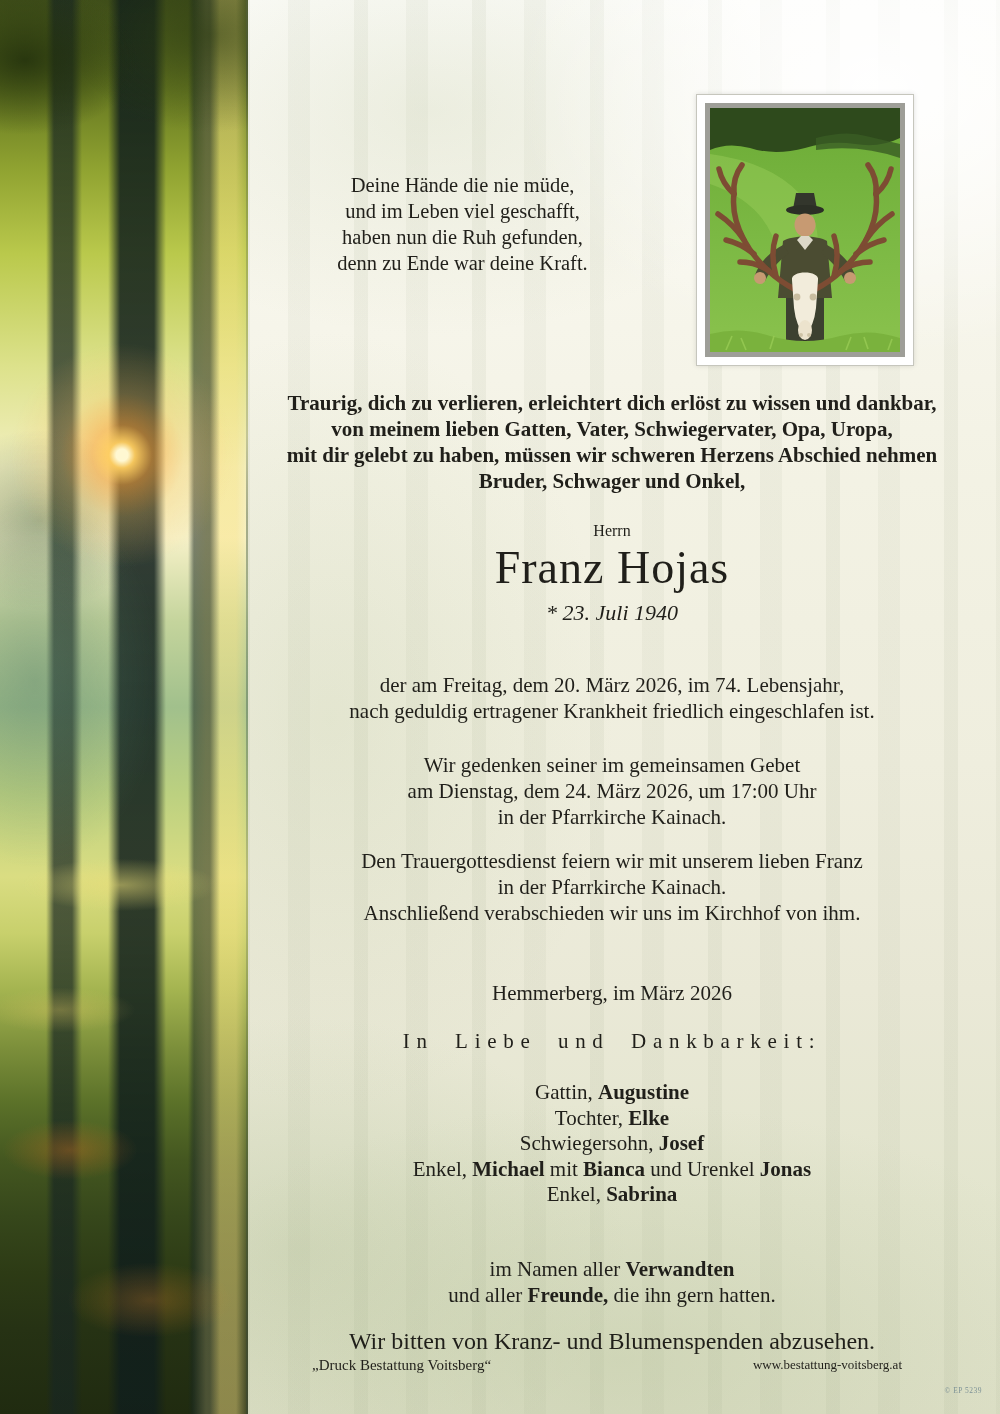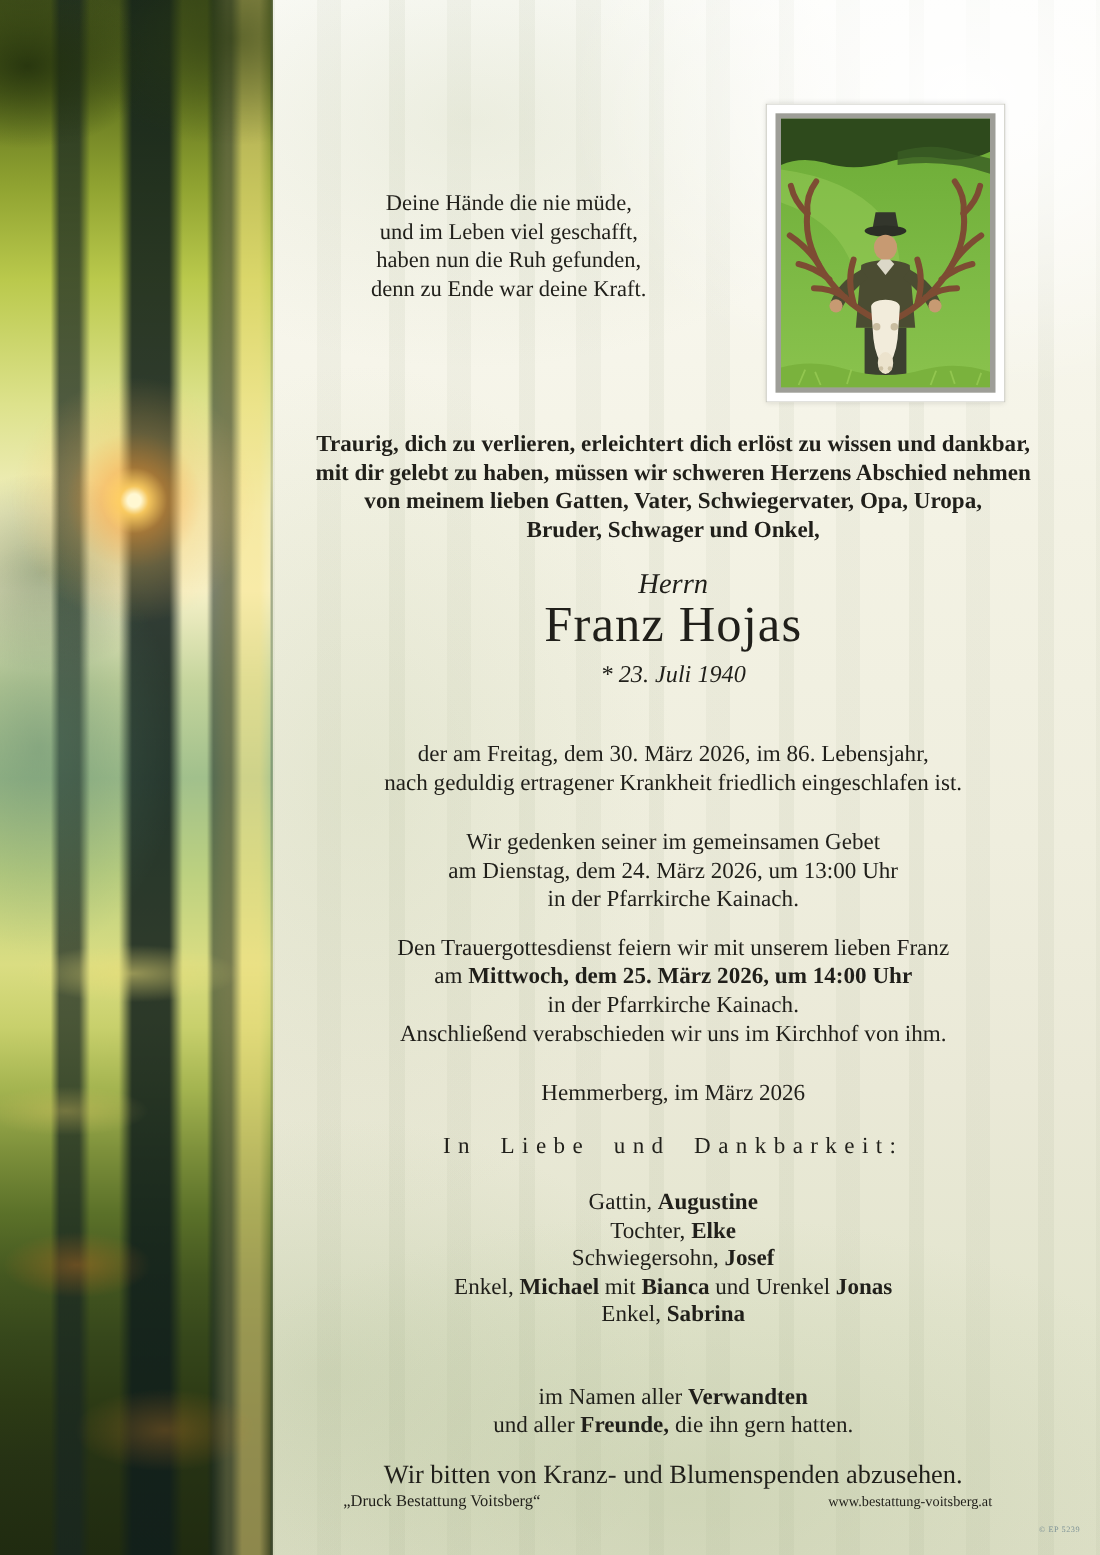--- a/index.html
+++ b/index.html
@@ -55,21 +55,21 @@
   .photo-frame{
     position:absolute;left:696px;top:94px;z-index:2;
     width:218px;height:272px;
     box-shadow:0 0 5px rgba(0,0,0,.12);
   }
   
   .tb{position:absolute;left:226px;width:772px;text-align:center;z-index:2;line-height:26px;font-size:21px;}
   .b{font-weight:bold;}
   .poem{left:240px;width:445px;top:172px;font-size:20.5px;}
   .intro{top:390px;font-weight:bold;}
-  .salutation{top:518px;font-size:26px;font-style:italic;}
+  .salutation{top:518px;font-size:16px;}
   .name{top:540px;font-size:46px;line-height:56px;letter-spacing:1px;}
   .birth{top:600px;font-size:22px;font-style:italic;}
   .death{top:672px;}
   .prayer{top:752px;}
   .funeral{top:848px;}
   .place-date{top:980px;}
   .closing{top:1028px;letter-spacing:.32em;word-spacing:.45em;text-align:center;}
   .family{top:1080px;line-height:25.5px;}
   .in-name{top:1256px;}
   .request{top:1328px;font-size:24px;}
@@ -158,41 +158,40 @@
 
   <div class="tb poem">
       <div class="ln">Deine Hände die nie müde,</div>
       <div class="ln">und im Leben viel geschafft,</div>
       <div class="ln">haben nun die Ruh gefunden,</div>
       <div class="ln">denn zu Ende war deine Kraft.</div>
     </div>
 
   <div class="tb intro">
       <div class="ln">Traurig, dich zu verlieren, erleichtert dich erlöst zu wissen und dankbar,</div>
+      <div class="ln">von meinem lieben Gatten, Vater, Schwiegervater, Opa, Uropa,</div>
       <div class="ln">mit dir gelebt zu haben, müssen wir schweren Herzens Abschied nehmen</div>
-      <div class="ln">von meinem lieben Gatten, Vater, Schwiegervater, Opa, Uropa,</div>
       <div class="ln">Bruder, Schwager und Onkel,</div>
     </div>
 
   <div class="tb salutation">Herrn</div>
   <div class="tb name">Franz Hojas</div>
   <div class="tb birth">* 23. Juli 1940</div>
 
   <div class="tb death">
-      <div class="ln">der am Freitag, dem 30. März 2026, im 86. Lebensjahr,</div>
+      <div class="ln">der am Freitag, dem 20. März 2026, im 74. Lebensjahr,</div>
       <div class="ln">nach geduldig ertragener Krankheit friedlich eingeschlafen ist.</div>
     </div>
   <div class="tb prayer">
       <div class="ln">Wir gedenken seiner im gemeinsamen Gebet</div>
-      <div class="ln">am Dienstag, dem 24. März 2026, um 13:00 Uhr</div>
+      <div class="ln">am Dienstag, dem 24. März 2026, um 17:00 Uhr</div>
       <div class="ln">in der Pfarrkirche Kainach.</div>
     </div>
   <div class="tb funeral">
       <div class="ln"><span>Den Trauergottesdienst feiern wir mit unserem lieben Franz</span></div>
-      <div class="ln"><span>am </span><span class="b">Mittwoch, dem 25. März 2026, um 14:00 Uhr</span></div>
       <div class="ln"><span>in der Pfarrkirche Kainach.</span></div>
       <div class="ln"><span>Anschließend verabschieden wir uns im Kirchhof von ihm.</span></div>
     </div>
 
   <div class="tb place-date">Hemmerberg, im März 2026</div>
   <div class="tb closing">In Liebe und Dankbarkeit:</div>
 
   <div class="tb family">
       <div class="ln"><span>Gattin, </span><span class="b">Augustine</span></div>
       <div class="ln"><span>Tochter, </span><span class="b">Elke</span></div>

